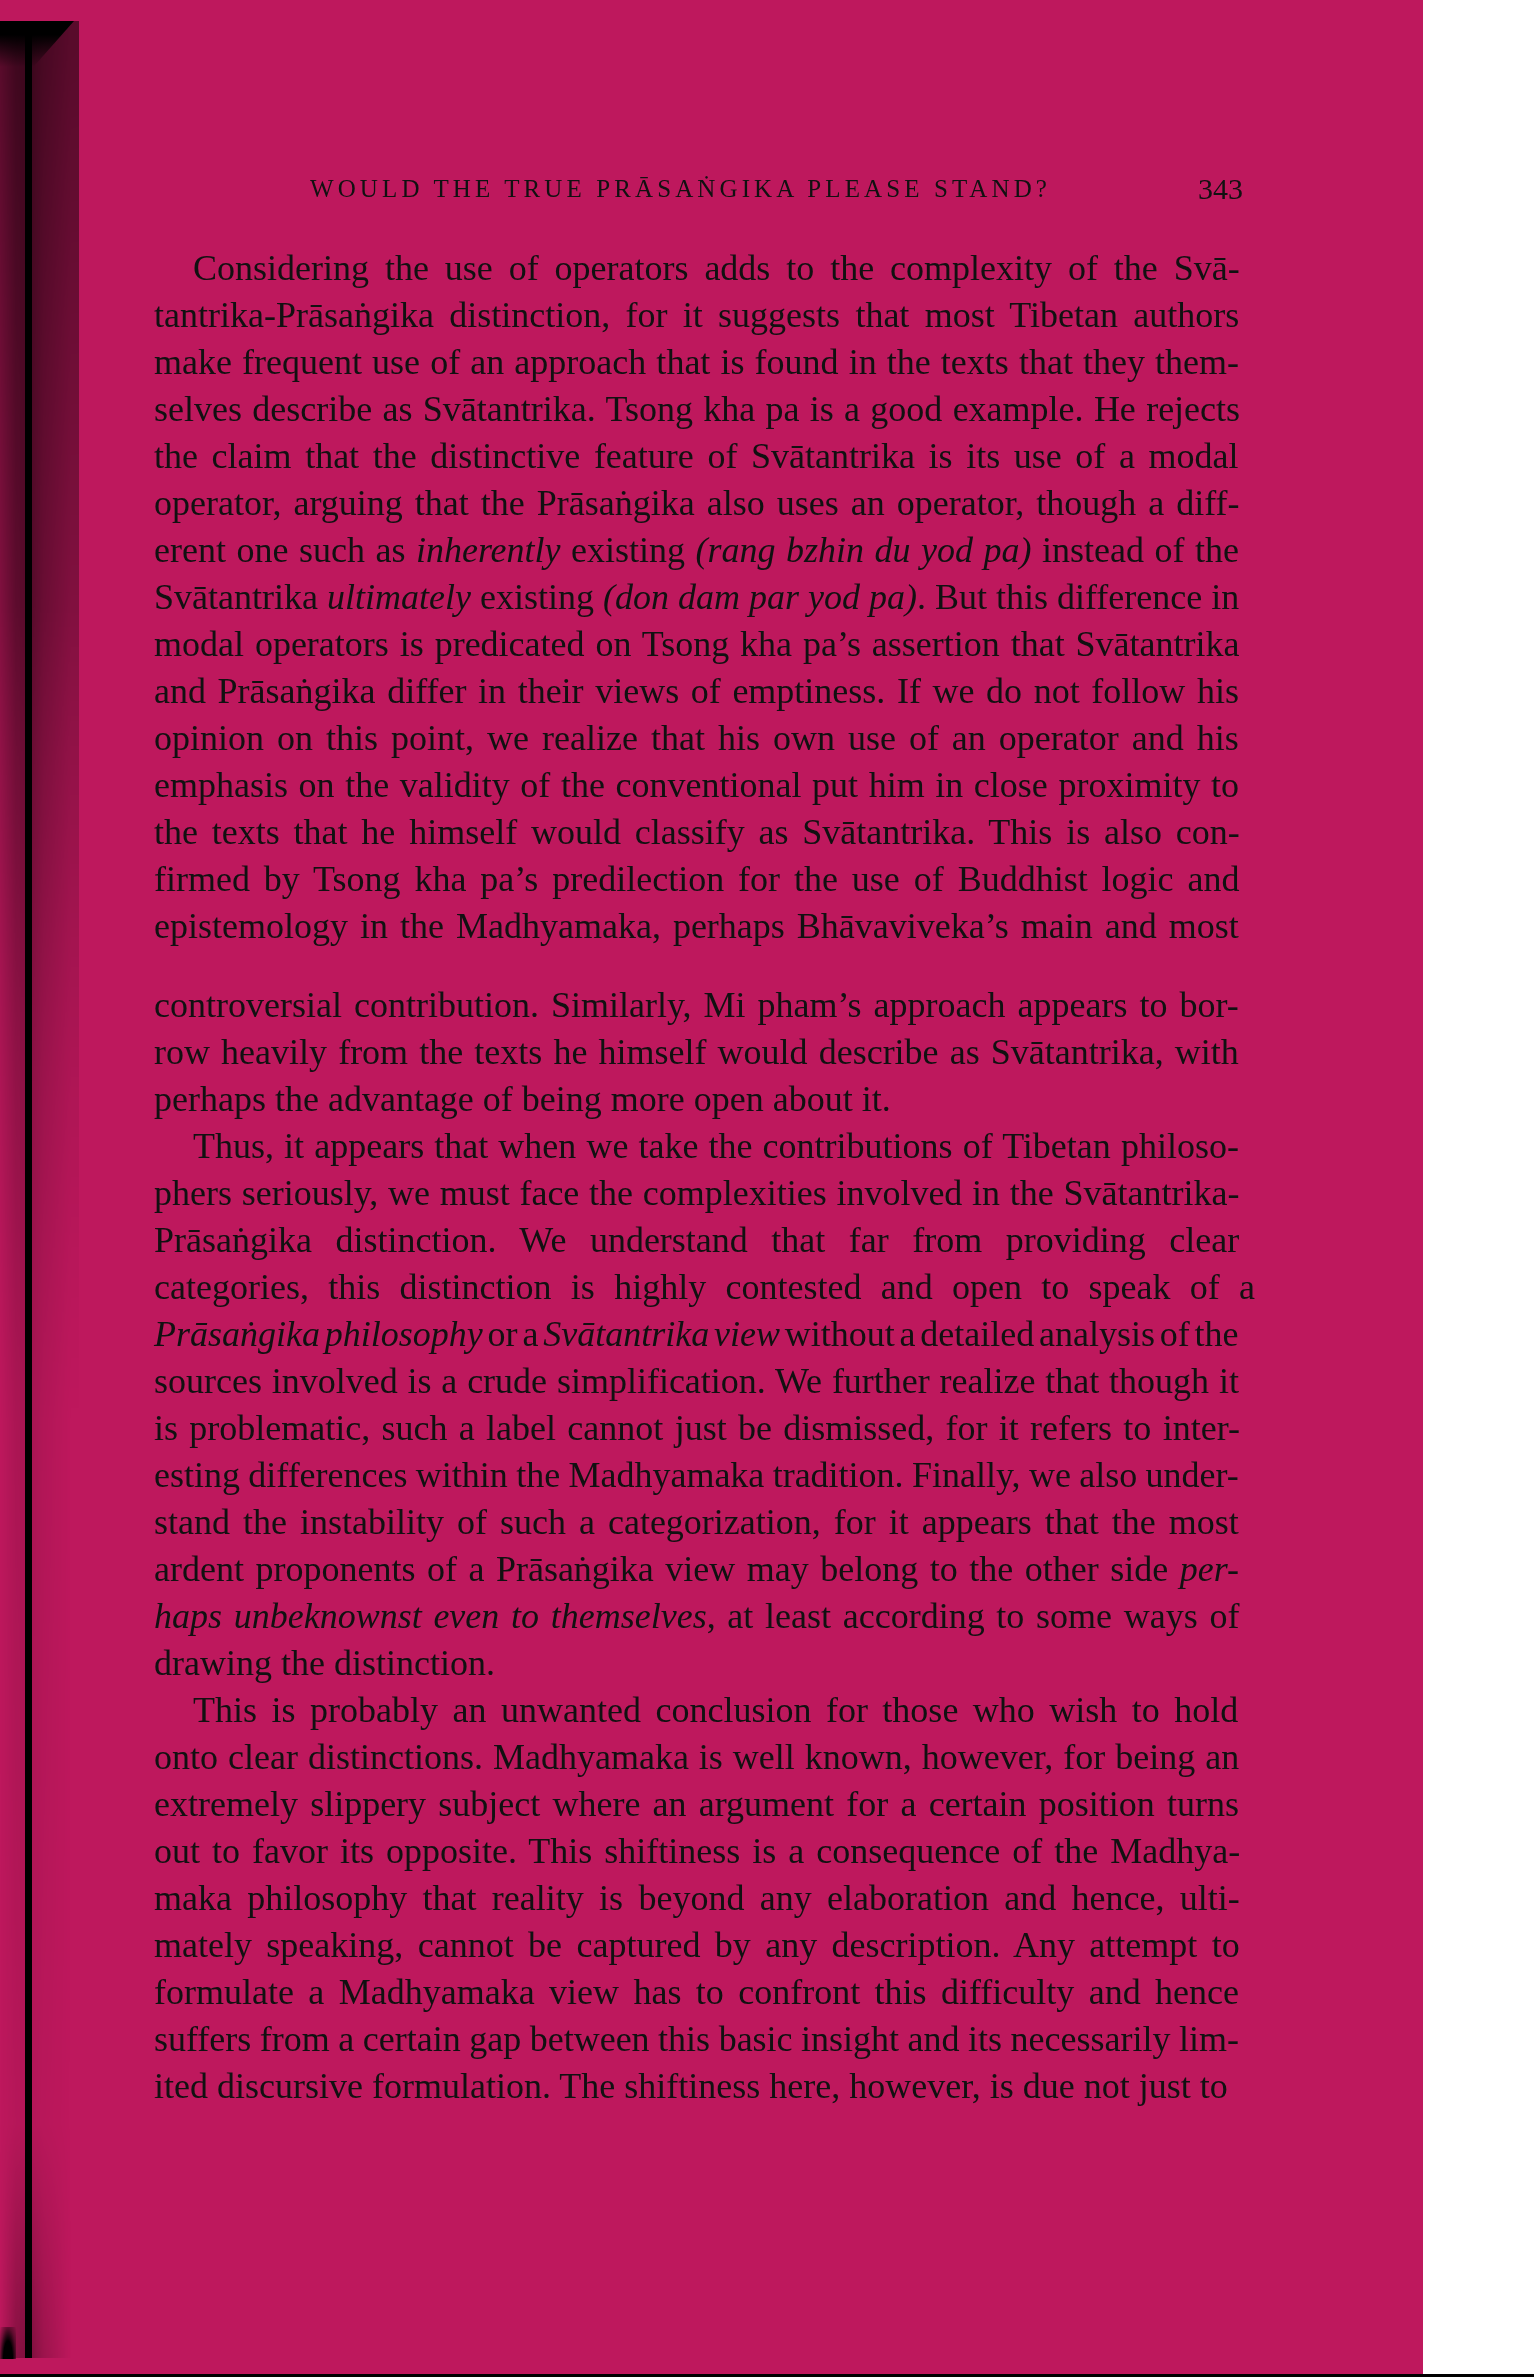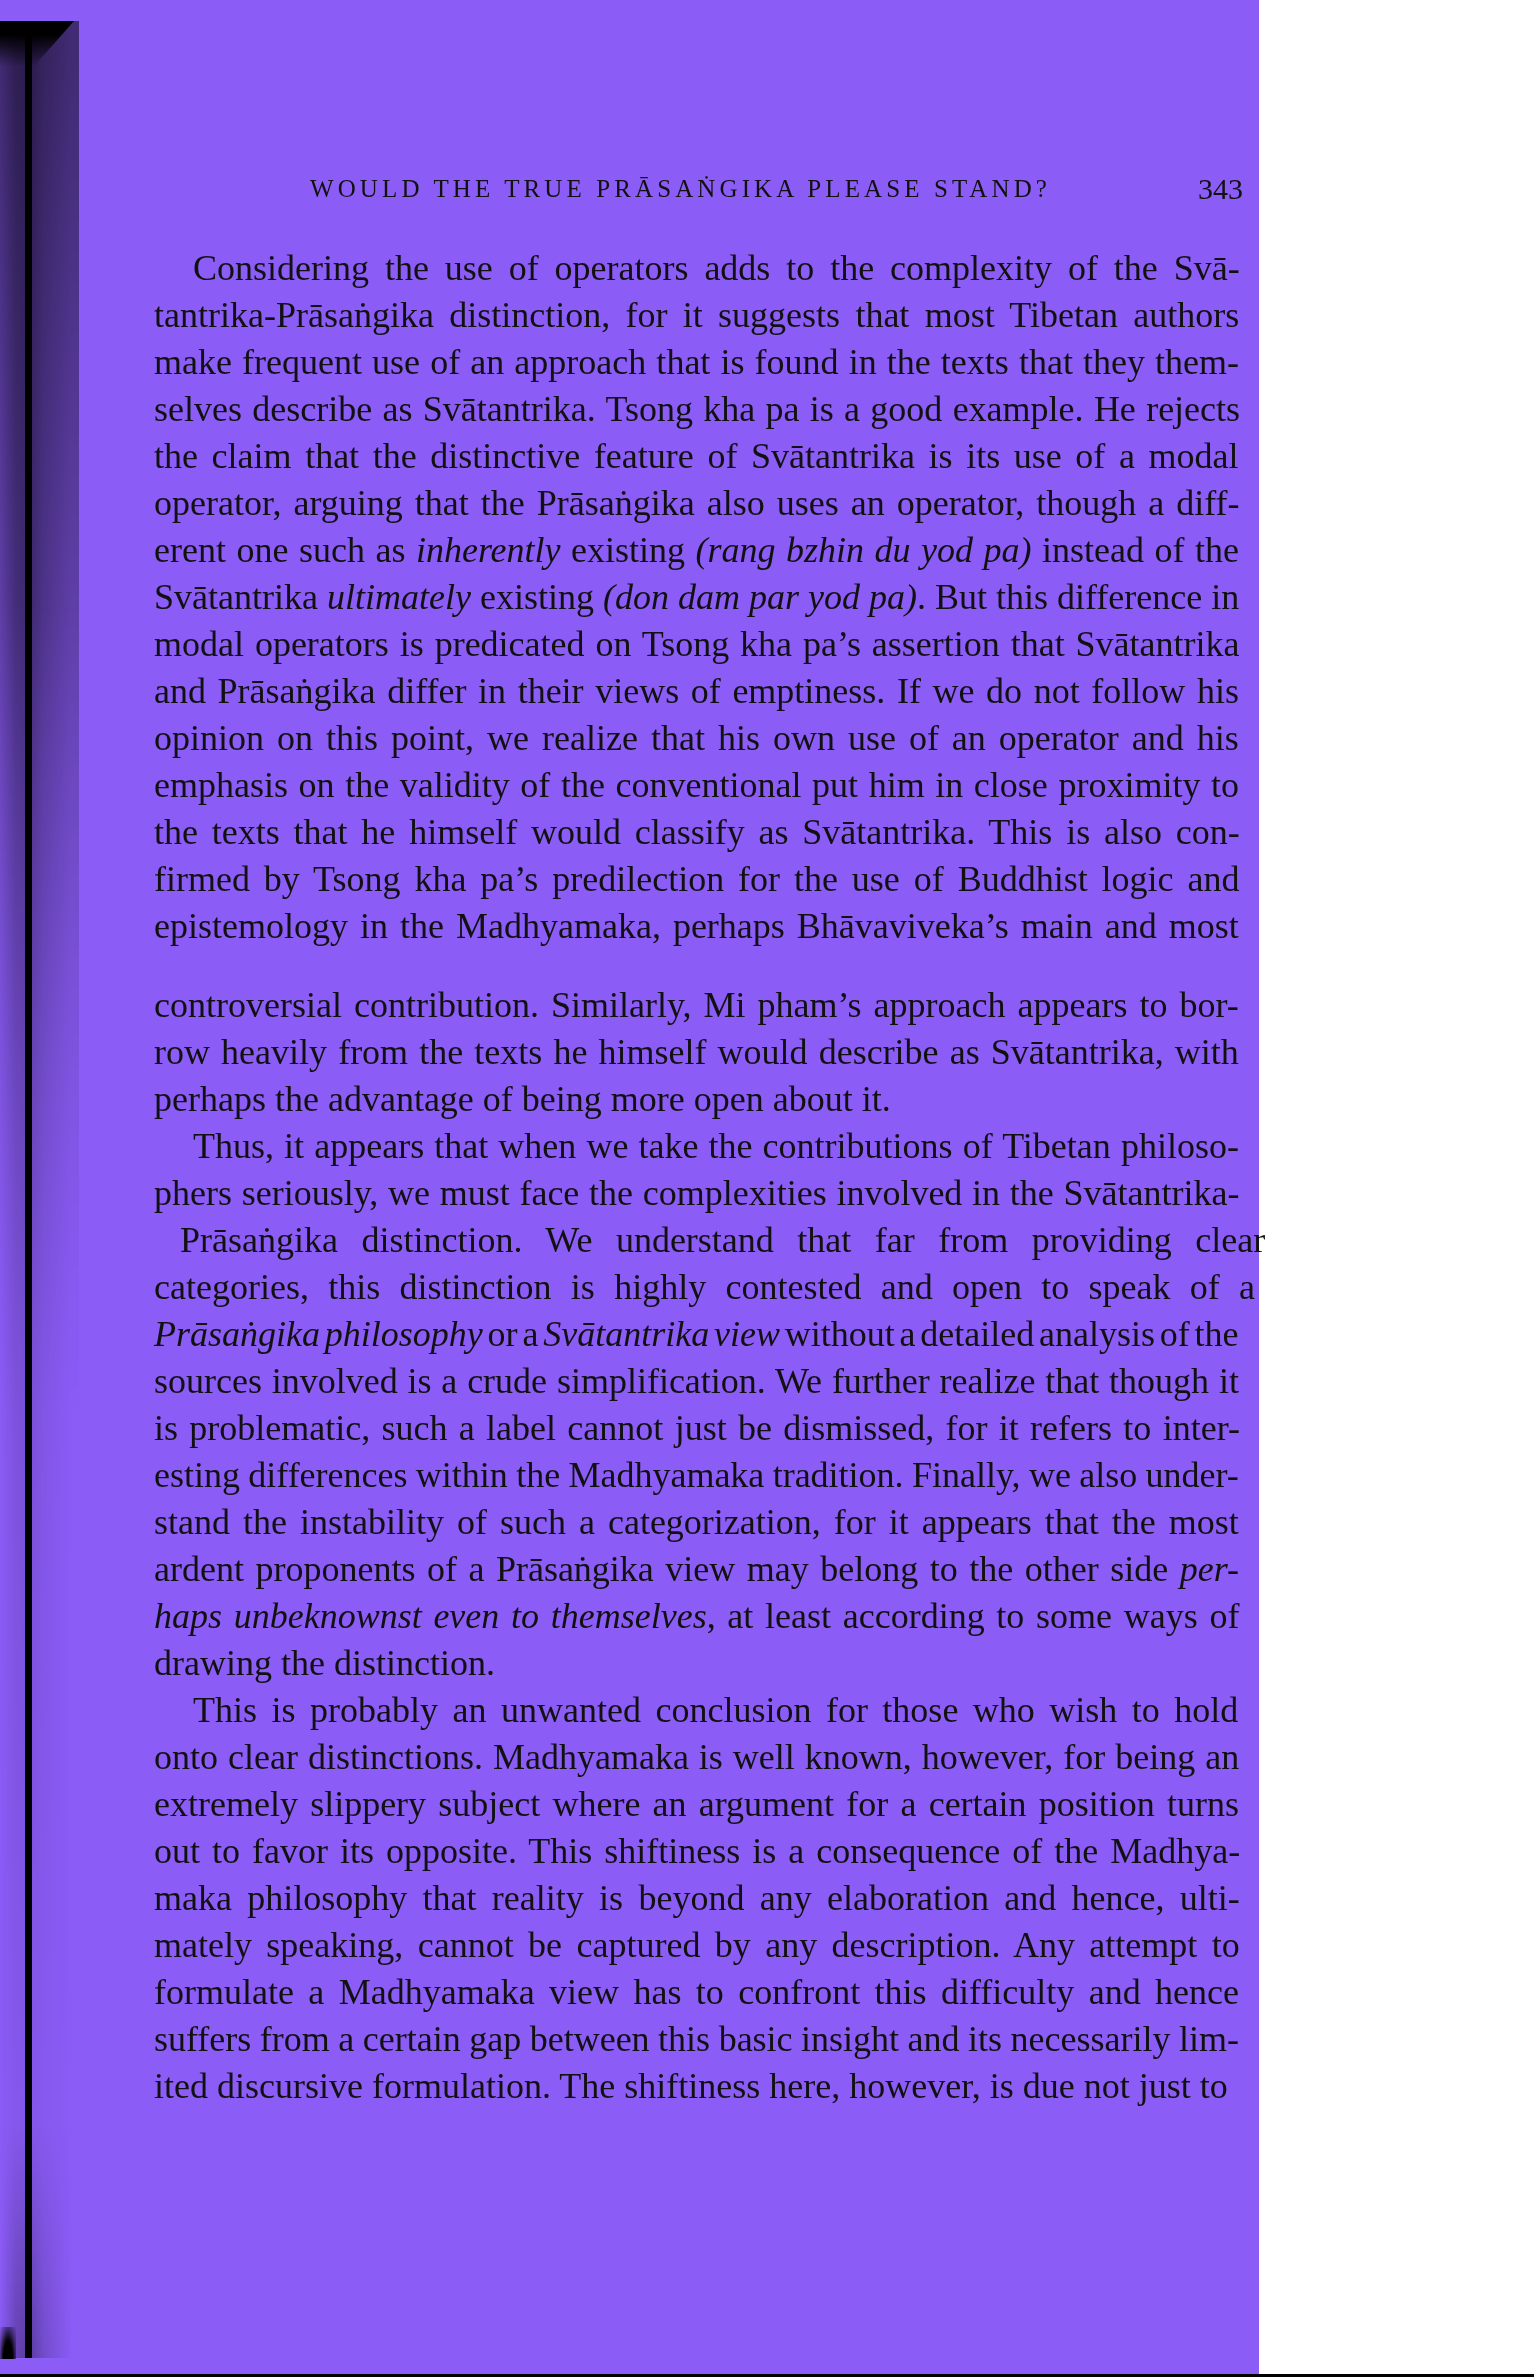--- a/index.html
+++ b/index.html
@@ -1,17 +1,17 @@
 <!DOCTYPE html>
 <html style="font-size:10.5px"><head>
 <meta charset="utf-8">
 <style>
   html, body { margin: 0; padding: 0; background: #ffffff; }
   body { width: 1535px; height: 2377px; position: relative; overflow: hidden; }
-  .page { position: absolute; left: 0; top: 0; width: 1259px; height: 2377px; background: #8b5cf6; }
+  .page { position: absolute; left: 0; top: 0; width: 1423px; height: 2377px; background: #be185d; }
 
   
   .binding-bar { position: absolute; left: 25px; top: 21px; width: 7.2px; height: 2337px; background: #000; }
   .binding-top { position: absolute; left: 0; top: 21px; width: 74px; height: 46px;
     background: linear-gradient(to bottom, #000 0%, #000 30%, rgba(0,0,0,0) 100%);
     clip-path: polygon(0 0, 100% 0, 45% 100%, 0 100%); }
   .binding-stipple { position: absolute; left: 0; top: 21px; width: 79px; height: 2337px;
     background:
       radial-gradient(circle at 40% 0%, rgba(0,0,0,0.55), rgba(0,0,0,0) 60%),
       linear-gradient(to right, rgba(0,0,0,0.0) 0%, rgba(0,0,0,0.28) 20%, rgba(0,0,0,0.35) 38%, rgba(0,0,0,0.18) 55%, rgba(0,0,0,0.0) 90%);
@@ -72,21 +72,21 @@
         <span class="line" style="display: block; text-align: center; text-align-last: left; word-spacing: 4.8px;"><span>the texts that he himself would classify as Svātantrika. This is also con-</span></span>
         <span class="line" style="display: block; text-align: left; text-align-last: left; word-spacing: 4.9px;"><span>firmed by Tsong kha pa’s predilection for the use of Buddhist logic and</span></span>
         <span class="line" style="display: block; text-align: left; text-align-last: left; word-spacing: 3px;"><span>epistemology in the Madhyamaka, perhaps Bhāvaviveka’s main and most</span></span>
         <span class="line" style="display: block; text-align: left; text-align-last: left; word-spacing: 3px; margin-top: 32px;"><span>controversial contribution. Similarly, Mi pham’s approach appears to bor-</span></span>
         <span class="line" style="display: block; text-align: left; text-align-last: left; word-spacing: 2.1px;"><span>row heavily from the texts he himself would describe as Svātantrika, with</span></span>
         <span class="line last" style="display: block;"><span>perhaps the advantage of being more open about it.</span></span>
       </div>
     <div id="para-2" class="paragraph">
         <span class="line indent" style="display: block; text-align: left; text-align-last: left; word-spacing: 1.1px;"><span>Thus, it appears that when we take the contributions of Tibetan philoso-</span></span>
         <span class="line" style="display: block; text-align: left; text-align-last: left; word-spacing: 0.7px;"><span>phers seriously, we must face the complexities involved in the Svātantrika-</span></span>
-        <span class="line" style="display: block; text-align: center; text-align-last: left; word-spacing: 14.5px; margin-left: 26px;"><span>Prāsaṅgika distinction. We understand that far from providing clear</span></span>
+        <span class="line" style="display: block; text-align: center; text-align-last: left; word-spacing: 14.5px;"><span>Prāsaṅgika distinction. We understand that far from providing clear</span></span>
         <span class="line" style="display: block; text-align: left; text-align-last: left; word-spacing: 10.3px;"><span>categories, this distinction is highly contested and open to speak of a</span></span>
         <span class="line" style="display: block; text-align: left; text-align-last: left; word-spacing: -4.2px;"><em>Prāsaṅgika philosophy</em><span> or a </span><em>Svātantrika view</em><span> without a detailed analysis of the</span></span>
         <span class="line" style="display: block; text-align: left; text-align-last: left; word-spacing: 0.8px;"><span>sources involved is a crude simplification. We further realize that though it</span></span>
         <span class="line" style="display: block; text-align: left; text-align-last: left; word-spacing: 2.3px;"><span>is problematic, such a label cannot just be dismissed, for it refers to inter-</span></span>
         <span class="line" style="display: block; text-align: left; text-align-last: left; word-spacing: -0.7px;"><span>esting differences within the Madhyamaka tradition. Finally, we also under-</span></span>
         <span class="line" style="display: block; text-align: center; text-align-last: left; word-spacing: 4px;"><span>stand the instability of such a categorization, for it appears that the most</span></span>
         <span class="line" style="display: block; text-align: left; text-align-last: left; word-spacing: 2.5px;"><span>ardent proponents of a Prāsaṅgika view may belong to the other side </span><em>per-</em></span>
         <span class="line" style="display: block; text-align: left; text-align-last: left; word-spacing: 2.7px;"><em>haps unbeknownst even to themselves</em><span>, at least according to some ways of</span></span>
         <span class="line last" style="display: block;"><span>drawing the distinction.</span></span>
       </div>

